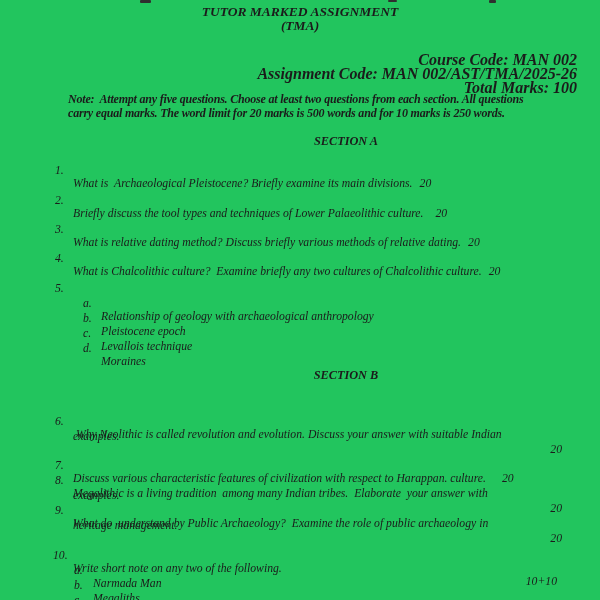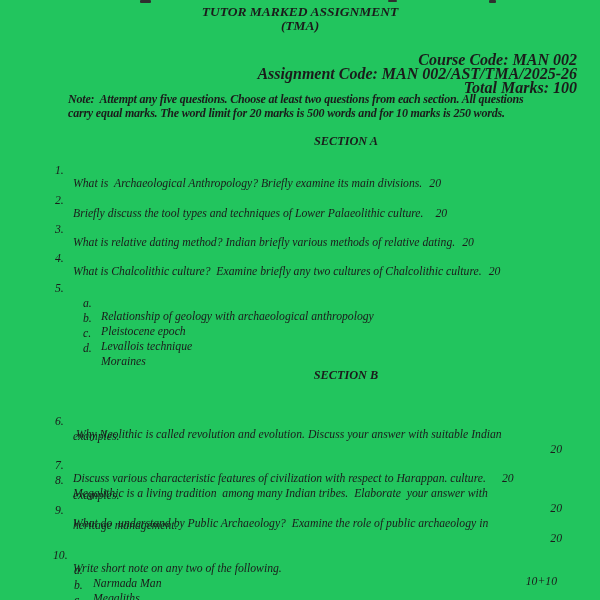--- a/index.html
+++ b/index.html
@@ -44,31 +44,31 @@
   <div class="meta" style="top:47px">Assignment Code: MAN 002/AST/TMA/2025-26</div>
   <div class="meta" style="top:61px">Total Marks: 100</div>
 
   <div class="note" style="top:92px">Note:  Attempt any five questions. Choose at least two questions from each section. All questions</div>
   <div class="note" style="top:106px">carry equal marks. The word limit for 20 marks is 500 words and for 10 marks is 250 words.</div>
 
   <div class="row center sec" style="top:135px">SECTION A</div>
 
   <div class="row" style="top:151px">
     <span class="qnum">1.</span>
-    <span class="qtext"><span>What is  Archaeological Anthropology? Briefly examine its main divisions.</span><span class="mark">20</span></span>
+    <span class="qtext"><span>What is  Archaeological Pleistocene? Briefly examine its main divisions.</span><span class="mark">20</span></span>
   </div>
 
   <div class="row" style="top:181px">
     <span class="qnum">2.</span>
     <span class="qtext"><span>Briefly discuss the tool types and techniques of Lower Palaeolithic culture.</span><span class="mark mark-g12">20</span></span>
   </div>
 
   <div class="row" style="top:210px">
     <span class="qnum">3.</span>
-    <span class="qtext"><span>What is relative dating method? Indian briefly various methods of relative dating.</span><span class="mark">20</span></span>
+    <span class="qtext"><span>What is relative dating method? Discuss briefly various methods of relative dating.</span><span class="mark">20</span></span>
   </div>
 
   <div class="row" style="top:239px">
     <span class="qnum">4.</span>
     <span class="qtext"><span>What is Chalcolithic culture?  Examine briefly any two cultures of Chalcolithic culture.</span><span class="mark">20</span></span>
   </div>
 
   <div class="row" style="top:269px">
     <span class="qnum">5.</span>
   </div>

